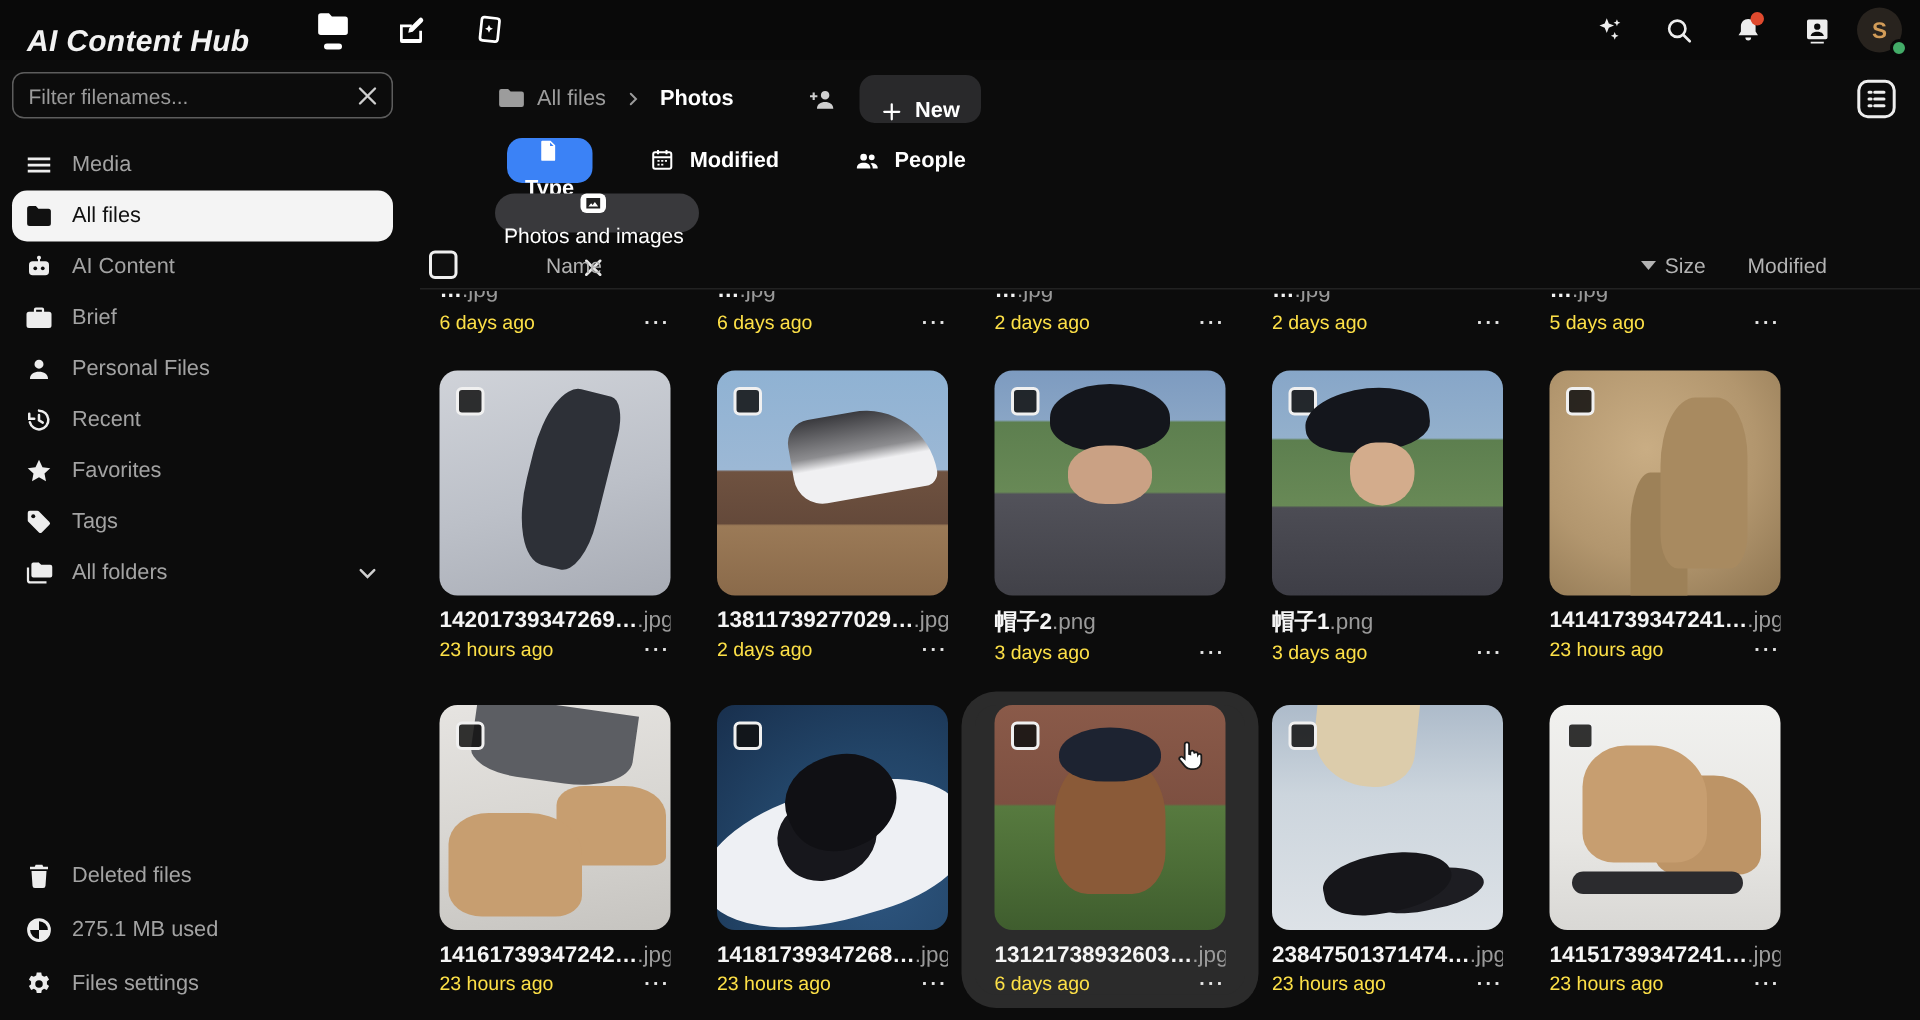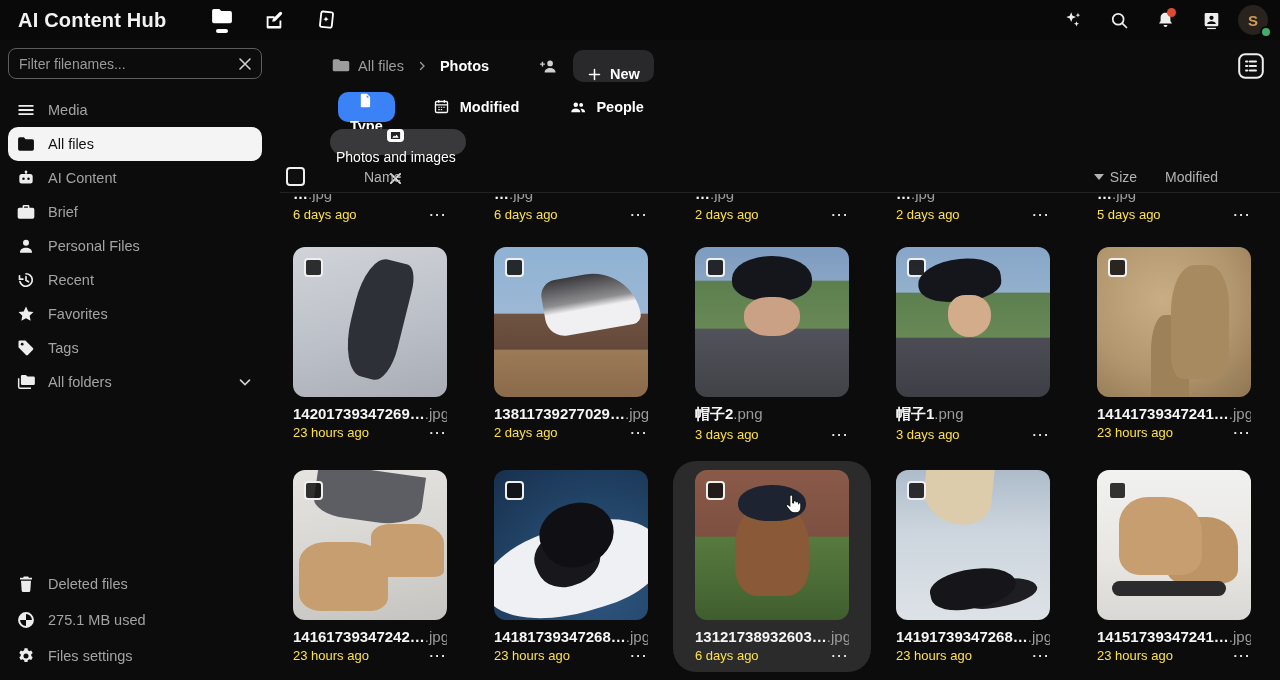--- a/index.html
+++ b/index.html
@@ -7,21 +7,21 @@
   body {
     width:1280px; height:680px; overflow:hidden;
     background:#0c0c0c; color:#f2f2f2;
     font-family:"Liberation Sans", sans-serif;
   }
   svg { display:block; }
   button { background:none; border:none; color:inherit; font-family:inherit; padding:0; cursor:pointer; }
 
   
   .topbar { height:40px; background:#090909; display:flex; align-items:center; justify-content:space-between; padding:0 12px; }
-  .tb-left { display:flex; align-items:center; gap:8px; }
+  .tb-left { display:flex; align-items:flex-end; gap:8px;font-style:italic; }
   .app-title { font-size:20px; font-weight:800; margin:0 26px 0 6px; letter-spacing:.2px; }
   .appbtn { width:44px; height:40px; display:flex; flex-direction:column; align-items:center; justify-content:center; color:#fff; position:relative; }
   .appbtn .appdot { width:12px; height:4px; border-radius:2px; background:#fff; margin-top:3px; }
   .tb-right { display:flex; align-items:center; gap:8px; }
   .tbico { width:38px; height:38px; display:flex; align-items:center; justify-content:center; color:#ededed; position:relative; }
   .notifdot { position:absolute; top:7px; right:8px; width:9px; height:9px; border-radius:50%; background:#e04a2e; }
   .avatar { width:30px; height:30px; border-radius:50%; background:#28231e; color:#d29c58; font-weight:700; font-size:15px; display:flex; align-items:center; justify-content:center; position:relative; }
   .status-dot { position:absolute; right:-4px; bottom:-3px; width:12px; height:12px; border-radius:50%; background:#43ac68; border:2px solid #090909; }
 
   
@@ -72,21 +72,21 @@
   .list-header { display:flex; align-items:center; height:32px; margin-top:6px; border-bottom:1px solid #222; padding-right:62px; }
   .lh-cb { margin-left:6px; }
   .cb { width:19px; height:19px; border:2px solid #f0f0f0; border-radius:4px; background:rgba(17,17,17,.85); display:inline-block; }
   .lh-name { margin-left:59px; color:#b3b3b3; font-size:14px; }
   .lh-spacer { flex:1 1 auto; }
   .lh-size { display:flex; align-items:center; gap:6px; color:#b3b3b3; font-size:14px; }
   .caret { width:0; height:0; border-left:5px solid transparent; border-right:5px solid transparent; border-top:6px solid #b3b3b3; display:inline-block; }
   .lh-mod { margin-left:28px; color:#b3b3b3; font-size:14px; }
 
   
-  .grid { display:grid; grid-template-columns:repeat(5,180px); gap:21px; margin-left:0px; }
+  .grid { display:grid; grid-template-columns:repeat(5,180px); gap:5px; margin-left:0px; }
   .grid.partial { margin-top:1px; }
   .grid.files-r1 { margin-top:25px; }
   .grid.files-r2 { margin-top:28px; }
 
   .pcell { width:180px; padding:0 13px; }
   .pclip { height:10px; overflow:hidden; }
   .pclip .inner { display:block; transform:translateY(-9px); font-size:15px; font-weight:600; color:#f5f5f5; white-space:nowrap; }
   .pclip .ext { color:#9a9a9a; font-weight:500; }
   .meta { display:flex; align-items:center; justify-content:space-between; margin-top:3px; }
   .date { font-size:13px; color:#fde047; }
@@ -575,21 +575,21 @@
         <div class="fname"><span>13121738932603…</span><span class="ext">.jpg</span></div>
         <div class="meta">
             <span class="date">6 days ago</span>
             <button class="dots"></button>
           </div>
       </div>
       <div class="tile">
         <div class="thumb" data-thumb="loafers-skirt">
             <span class="cb"></span>
           </div>
-        <div class="fname"><span>14191739347268…</span><span class="ext">.jpg</span></div>
+        <div class="fname"><span>23847501371474…</span><span class="ext">.jpg</span></div>
         <div class="meta">
             <span class="date">23 hours ago</span>
             <button class="dots"></button>
           </div>
       </div>
       <div class="tile">
         <div class="thumb" data-thumb="boot-cube">
             <span class="cb"></span>
           </div>
         <div class="fname"><span>14151739347241…</span><span class="ext">.jpg</span></div>

